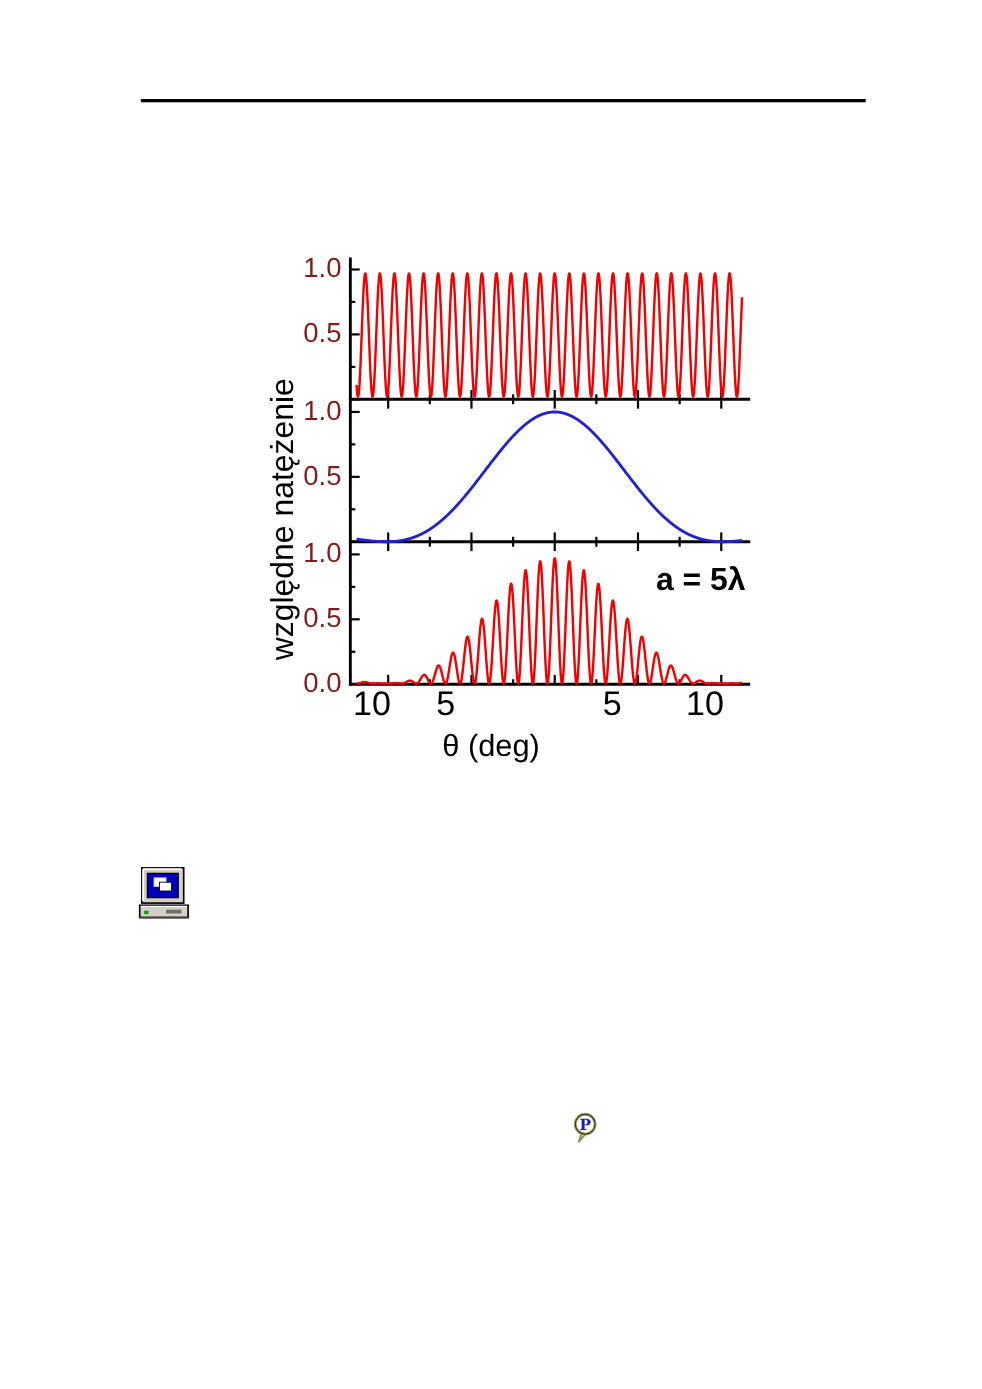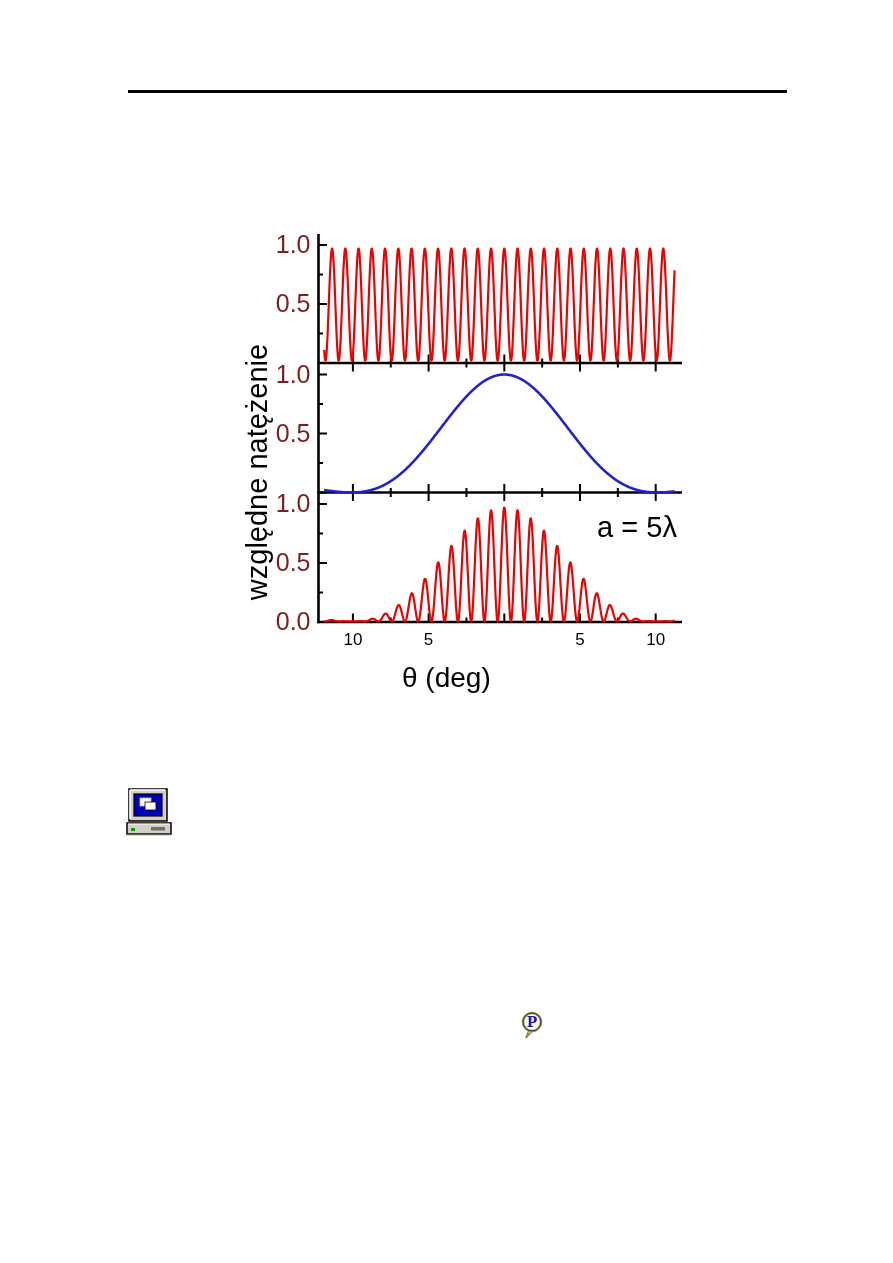--- a/index.html
+++ b/index.html
@@ -4,27 +4,27 @@
 <style>
   html,body{margin:0;padding:0;}
   body{
     width:893px;height:1263px;position:relative;background:#ffffff;
     font-family:"Liberation Sans",sans-serif;overflow:hidden;
   }
   .abs{position:absolute;}
   #header-rule{left:128px;top:90px;width:659px;height:3px;background:#000;}
   #figure-svg{left:0;top:0;}
   .ytick-label{position:absolute;width:60px;text-align:right;font-size:25px;color:#7f1d1d;line-height:27px;}
-  .xtick-label{position:absolute;width:64px;text-align:center;font-size:17px;color:#000;line-height:27px;}
+  .xtick-label{position:absolute;width:64px;font-size:31px;color:#000;line-height:27px;}
   #y-axis-title{
     left:-73px;top:456px;width:660px;height:32px;text-align:center;
     font-size:29px;color:#000;transform:rotate(-90deg);transform-origin:330px 16px;
   }
   #x-axis-title{left:402px;top:662px;width:200px;font-size:28px;color:#000;}
-  #slit-annotation{left:547px;top:511px;width:180px;text-align:center;font-size:29px;color:#000;}
+  #slit-annotation{left:547px;top:511px;width:180px;text-align:center;font-size:29px;color:#000;font-weight:bold;}
   #computer-icon-wrap{left:124px;top:787px;width:50px;height:50px;}
   #balloon-icon-wrap{left:519px;top:1011px;width:26px;height:30px;}
 </style>
 </head>
 <body>
 
 <div id="header-rule" class="abs"></div>
 
 <svg id="figure-svg" class="abs" width="893" height="1263">
     <line x1="318.5" y1="234" x2="318.5" y2="623.3" stroke="#000000" stroke-width="2.6"></line>

